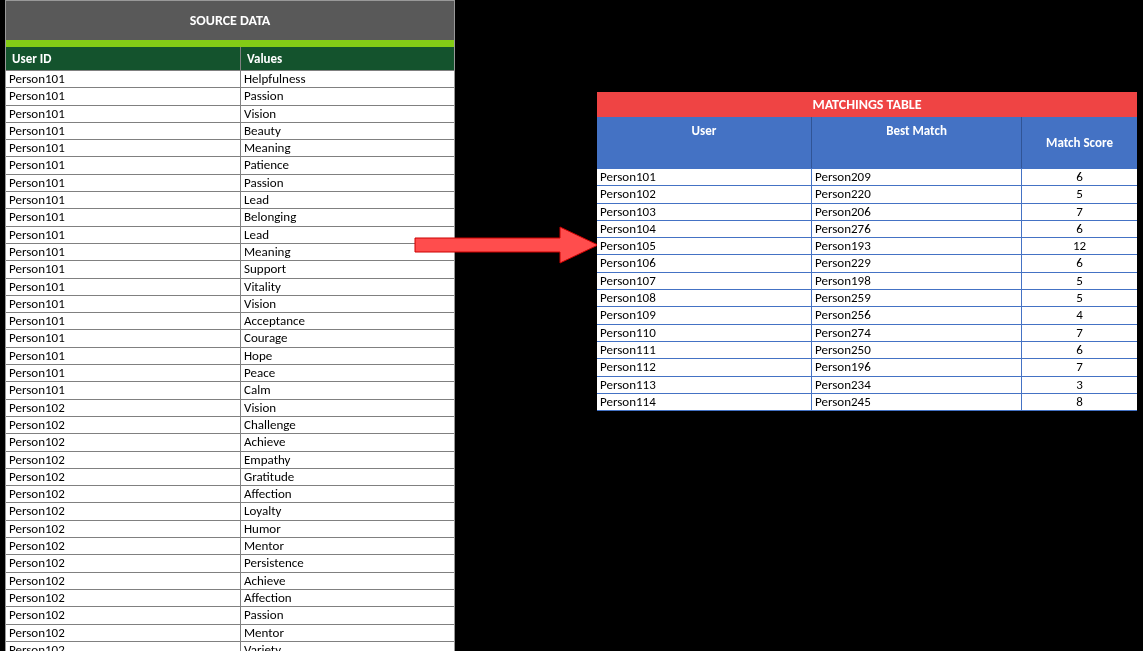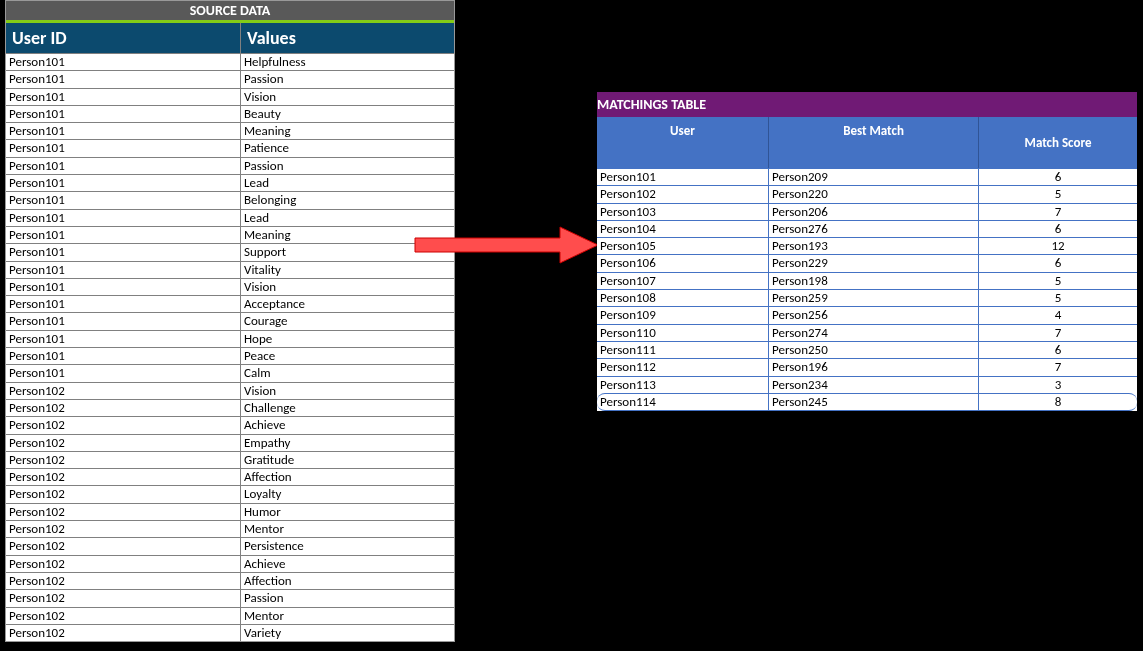--- a/index.html
+++ b/index.html
@@ -18,30 +18,30 @@
     top: 0;
     width: 450px;
     background: #fff;
     border: 1px solid #999;
   }
   .left-panel .title-bar {
     background: #595959;
     color: #fff;
     font-weight: bold;
     text-align: center;
-    padding: 1px 0;
+    padding: 11px 0;
     font-size: 14px;
-    border-bottom: 3px solid #84cc16;
+    border-bottom: 7px solid #84cc16;
   }
   .left-panel .header-row {
-    background: #0c4a6e;
+    background: #14532d;
     color: #fff;
     font-weight: bold;
     display: flex;
-    font-size: 18px;
+    font-size: 13px;
   }
   .left-panel .header-row .col-user,
   .left-panel .row .col-user {
     width: 235px;
     padding: 4px 6px;
     border-right: 1px solid #808080;
   }
   .left-panel .header-row .col-values,
   .left-panel .row .col-values {
     flex: 1;
@@ -62,37 +62,37 @@
   }
 
   .right-panel {
     position: absolute;
     left: 597px;
     top: 92px;
     width: 540px;
     background: #fff;
   }
   .right-panel .title-bar {
-    background: #701a75;
+    background: #ef4444;
     color: #fff;
     font-weight: bold;
-    text-align: left;
+    text-align: center;
     padding: 4px 0;
     font-size: 14px;
   }
   .right-panel .header-row {
     background: #4472c4;
     color: #fff;
     font-weight: bold;
     display: flex;
     font-size: 13px;
     text-align: center;
   }
   .right-panel .col-user {
-    width: 172px;
+    width: 215px;
     padding: 6px 4px;
     border-right: 1px solid #305496;
   }
   .right-panel .col-match {
     width: 210px;
     padding: 6px 4px;
     border-right: 1px solid #305496;
     text-align: center;
   }
   .right-panel .col-score {
@@ -103,21 +103,20 @@
     background: #fff;
   }
   .right-panel .row {
     display: flex;
     border-top: 1px solid #4472c4;
     color: #000;
     line-height: 1.1;
   }
   .right-panel .row:last-child {
     border-bottom: 1px solid #4472c4;
-    border-radius: 8px;
   }
   .right-panel .row .col-user,
   .right-panel .row .col-match {
     padding: 1px 3px;
     text-align: left;
     border-right: 1px solid #4472c4;
   }
   .right-panel .row .col-score {
     padding: 1px 3px;
     text-align: center;

